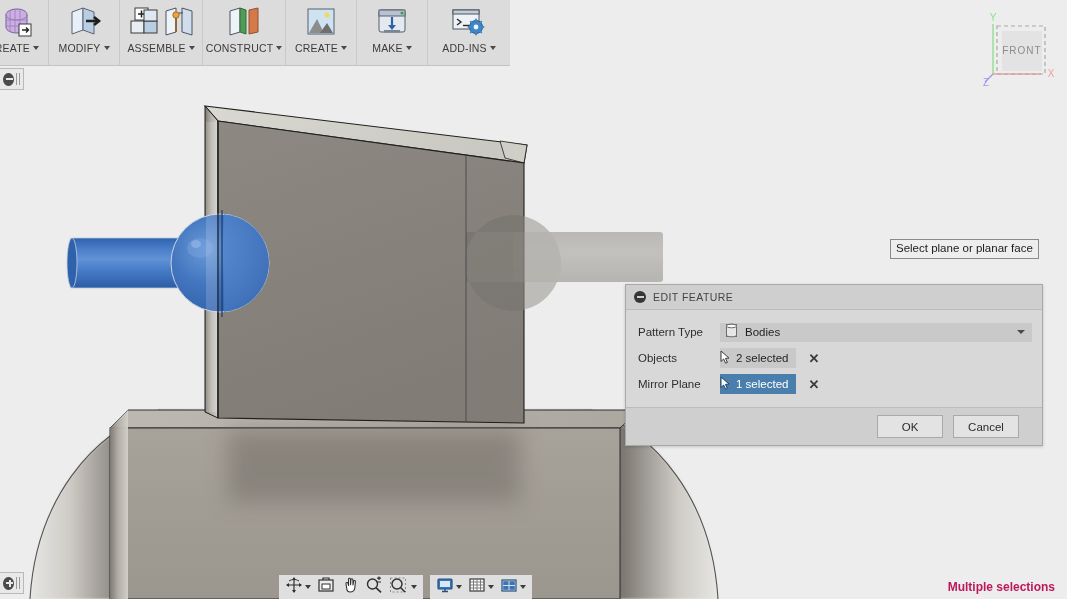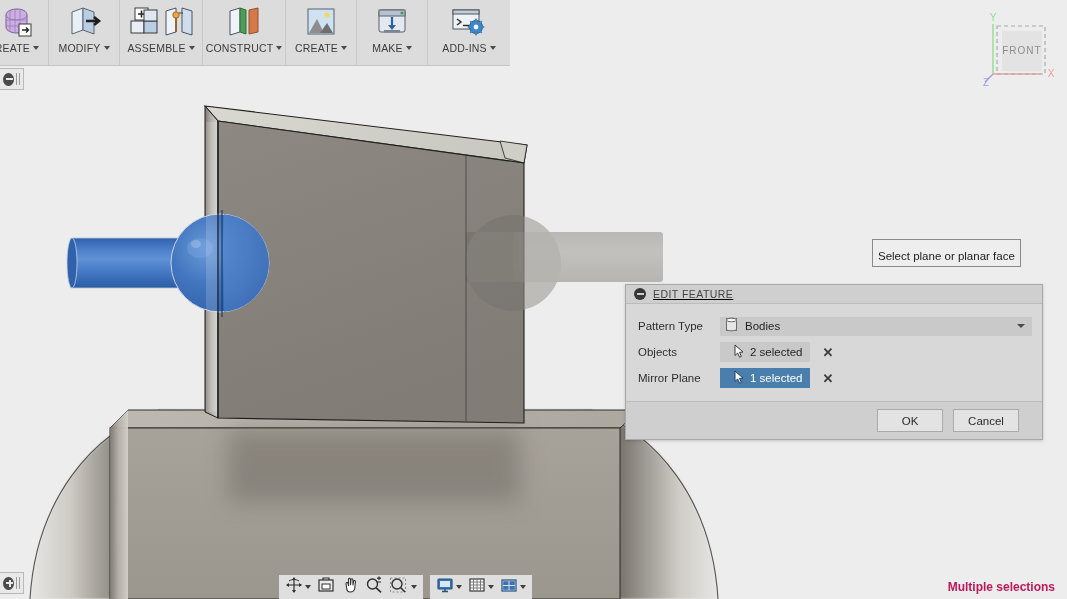--- a/index.html
+++ b/index.html
@@ -133,52 +133,51 @@
   #viewcube {
     position: absolute;
     right: 8px; top: 6px;
     width: 78px; height: 82px;
     z-index: 25;
   }
 
   
   #tooltip {
     position: absolute;
-    left: 872px; top: 239px;
+    left: 890px; top: 239px;
     background: #eeeeee;
     border: 1px solid #8a8a8a;
     font-size: 11.5px;
     color: #1c1c1c;
-    padding: 10px 5px 3px 5px;
+    padding: 2px 5px 3px 5px;
     white-space: nowrap;
     z-index: 45;
     line-height: 13px;
   }
 
   
   #dialog {
     position: absolute;
     left: 625px; top: 284px;
     width: 418px;
     background: #d5d5d5;
     border: 1px solid #a8a8a8;
     box-shadow: 0 1px 3px rgba(0,0,0,.18);
     z-index: 50;
     box-sizing: border-box;
   }
   #dlg-title {
-    height: 19px;
+    height: 25px;
     background: #cfcfcf;
     border-bottom: 1px solid #bcbcbc;
     display: flex;
     align-items: center;
     gap: 7px;
     padding-left: 8px;
     box-sizing: border-box;
-    text-decoration: underline;
   }
   .dlg-collapse {
     width: 12px; height: 12px;
     border-radius: 50%;
     background: #363636;
     position: relative;
     flex: none;
   }
   .dlg-collapse::after {
     content: "";
@@ -233,21 +232,21 @@
     border-right: 4px solid transparent;
     border-top: 4.5px solid #4a4a4a;
   }
   .pick-btn {
     height: 20px;
     min-width: 76px;
     background: #c9c9c9;
     display: flex;
     align-items: center;
     gap: 5px;
-    padding: 0 8px 0 14px;
+    padding: 0 8px 0 0;
     box-sizing: border-box;
     font-size: 11.5px;
     color: #1f1f1f;
   }
   .pick-btn.active {
     background: #4a7fad;
     color: #ffffff;
   }
   .clear-x {
     margin-left: 12px;

